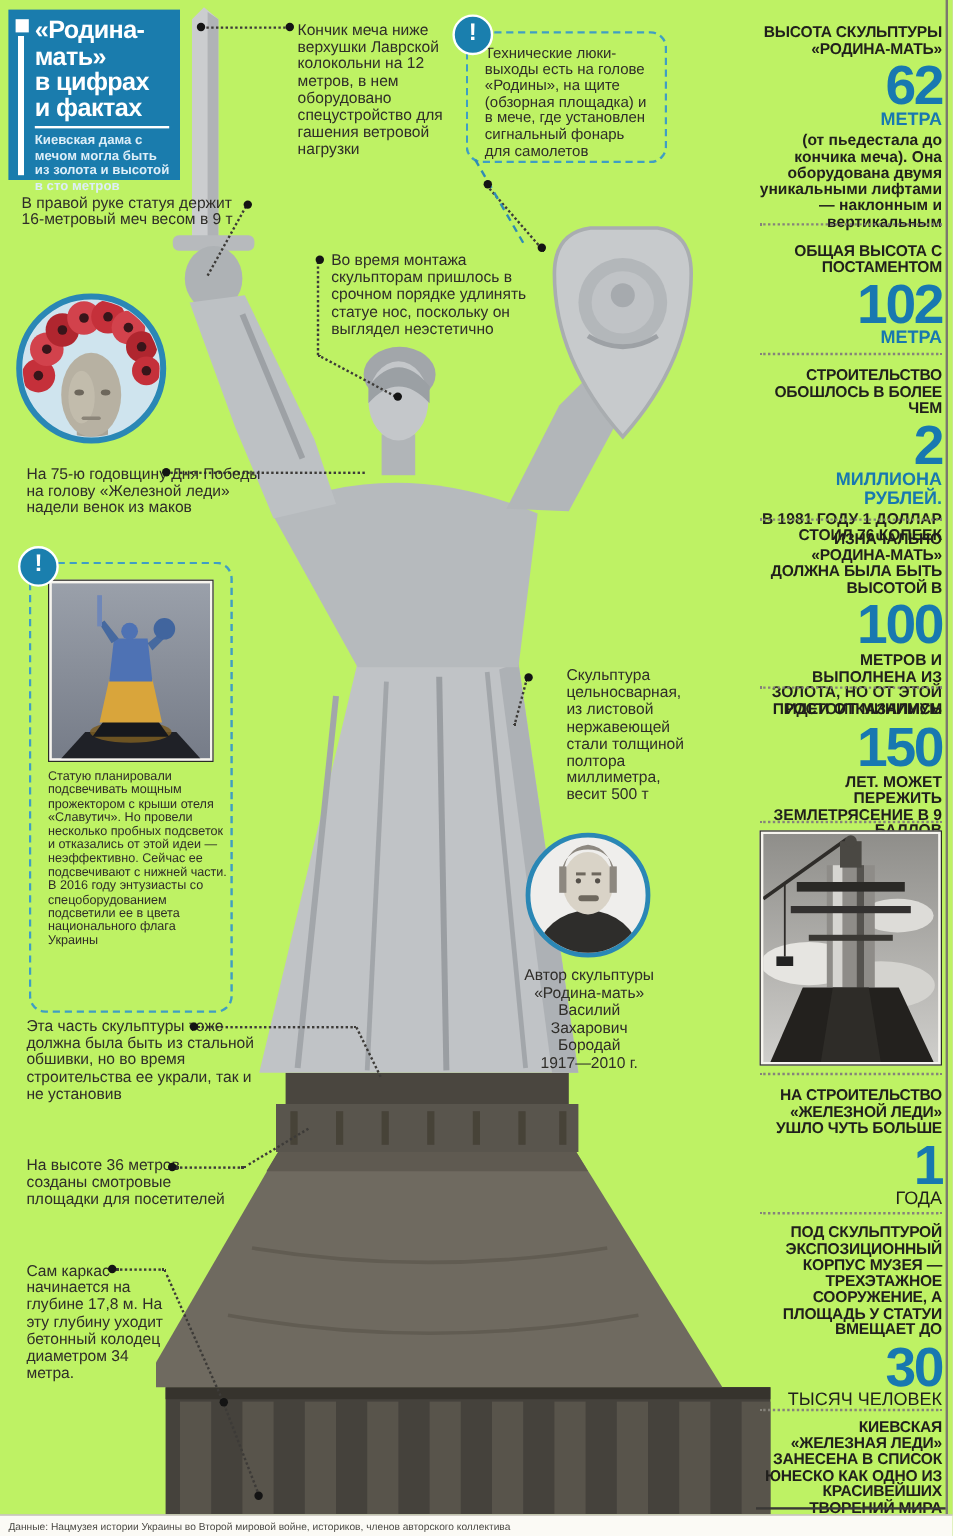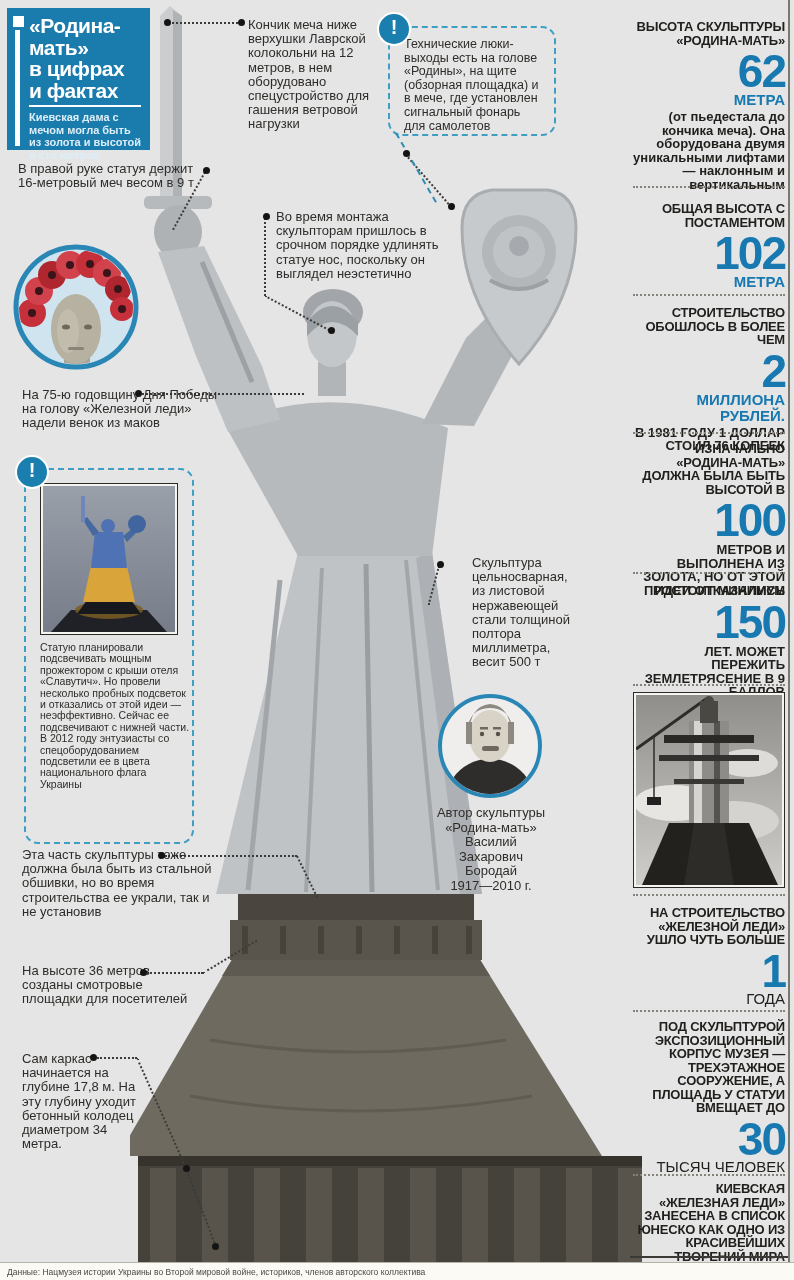--- a/index.html
+++ b/index.html
@@ -1,16 +1,16 @@
 <!DOCTYPE html>
 <html><head>
 <meta charset="utf-8">
 <style>
   html,body{margin:0;padding:0;background:#d8d5cc;}
-  #page{position:relative;width:794px;height:1280px;background:#e5e5e5;overflow:hidden;
+  #page{position:relative;width:794px;height:1280px;background:#bef264;overflow:hidden;
         font-family:"Liberation Sans",sans-serif;}
   .abs{position:absolute;}
   
   .title-box{position:absolute;left:7px;top:8px;width:143px;height:142px;background:#1a7cad;color:#fff;}
   .title-bar{position:absolute;left:8px;top:22px;width:5px;height:116px;background:#fff;}
   .title-sq{position:absolute;left:6px;top:8px;width:11px;height:11px;background:#fff;}
   .title-lines{position:absolute;left:22px;top:7px;font-weight:bold;font-size:21px;line-height:21.5px;letter-spacing:-0.5px;}
   .title-rule{position:absolute;left:22px;top:97px;width:112px;height:2px;background:#fff;}
   .title-sub{position:absolute;left:22px;top:103px;width:116px;font-weight:bold;font-size:11px;line-height:12.5px;color:#ddeef8;}
   
@@ -177,21 +177,21 @@
       <polygon points="44,114 88,114 98,128 34,128" fill="#16181d"></polygon>
       <polygon points="48,80 84,80 92,116 40,116" fill="#d9a53b"></polygon>
       <polygon points="52,46 80,46 84,82 48,82" fill="#4e72b4"></polygon>
       <circle cx="65" cy="40" r="7" fill="#4e72b4"></circle>
       <polygon points="50,50 40,34 44,31 56,46" fill="#46699f"></polygon>
       <rect x="38" y="10" width="4" height="26" fill="#6f87b8"></rect>
       <polygon points="80,50 90,42 94,46 84,56" fill="#46699f"></polygon>
       <circle cx="94" cy="38" r="9" fill="#41659e"></circle>
     </svg>
   </div>
-  <div class="co co-small" style="left:40px;top:642px;width:150px;">Статую планировали подсвечивать мощным прожектором с крыши отеля «Славутич». Но провели несколько пробных подсветок и отказались от этой идеи — неэффективно. Сейчас ее подсвечивают с нижней части. В 2012 году энтузиасты со спецоборудованием подсветили ее в цвета национального флага Украины</div>
+  <div class="co co-small" style="left:40px;top:642px;width:150px;">Статую планировали подсвечивать мощным прожектором с крыши отеля «Славутич». Но провели несколько пробных подсветок и отказались от этой идеи — неэффективно. Сейчас ее подсвечивают с нижней части. В 2016 году энтузиасты со спецоборудованием подсветили ее в цвета национального флага Украины</div>
 
   <div class="co" style="left:22px;top:848px;width:200px;">Эта часть скульптуры тоже должна была быть из стальной обшивки, но во время строительства ее украли, так и не установив</div>
   <div class="co" style="left:22px;top:964px;width:170px;">На высоте 36 метров созданы смотровые площадки для посетителей</div>
   <div class="co" style="left:22px;top:1052px;width:118px;">Сам каркас начинается на глубине 17,8 м. На эту глубину уходит бетонный колодец диаметром 34 метра.</div>
 
   <div class="co" style="left:248px;top:18px;width:152px;">Кончик меча ниже верхушки Лаврской колокольни на 12 метров, в нем оборудовано спецустройство для гашения ветровой нагрузки</div>
 
   <div class="dash-box" style="left:388px;top:26px;width:164px;height:106px;"></div>
   <div class="warn" style="left:377px;top:12px;"><span>!</span></div>
   <div class="co" style="left:404px;top:38px;width:140px;font-size:12.5px;line-height:13.6px;">Технические люки-выходы есть на голове «Родины», на щите (обзорная площадка) и в мече, где установлен сигнальный фонарь для самолетов</div>

